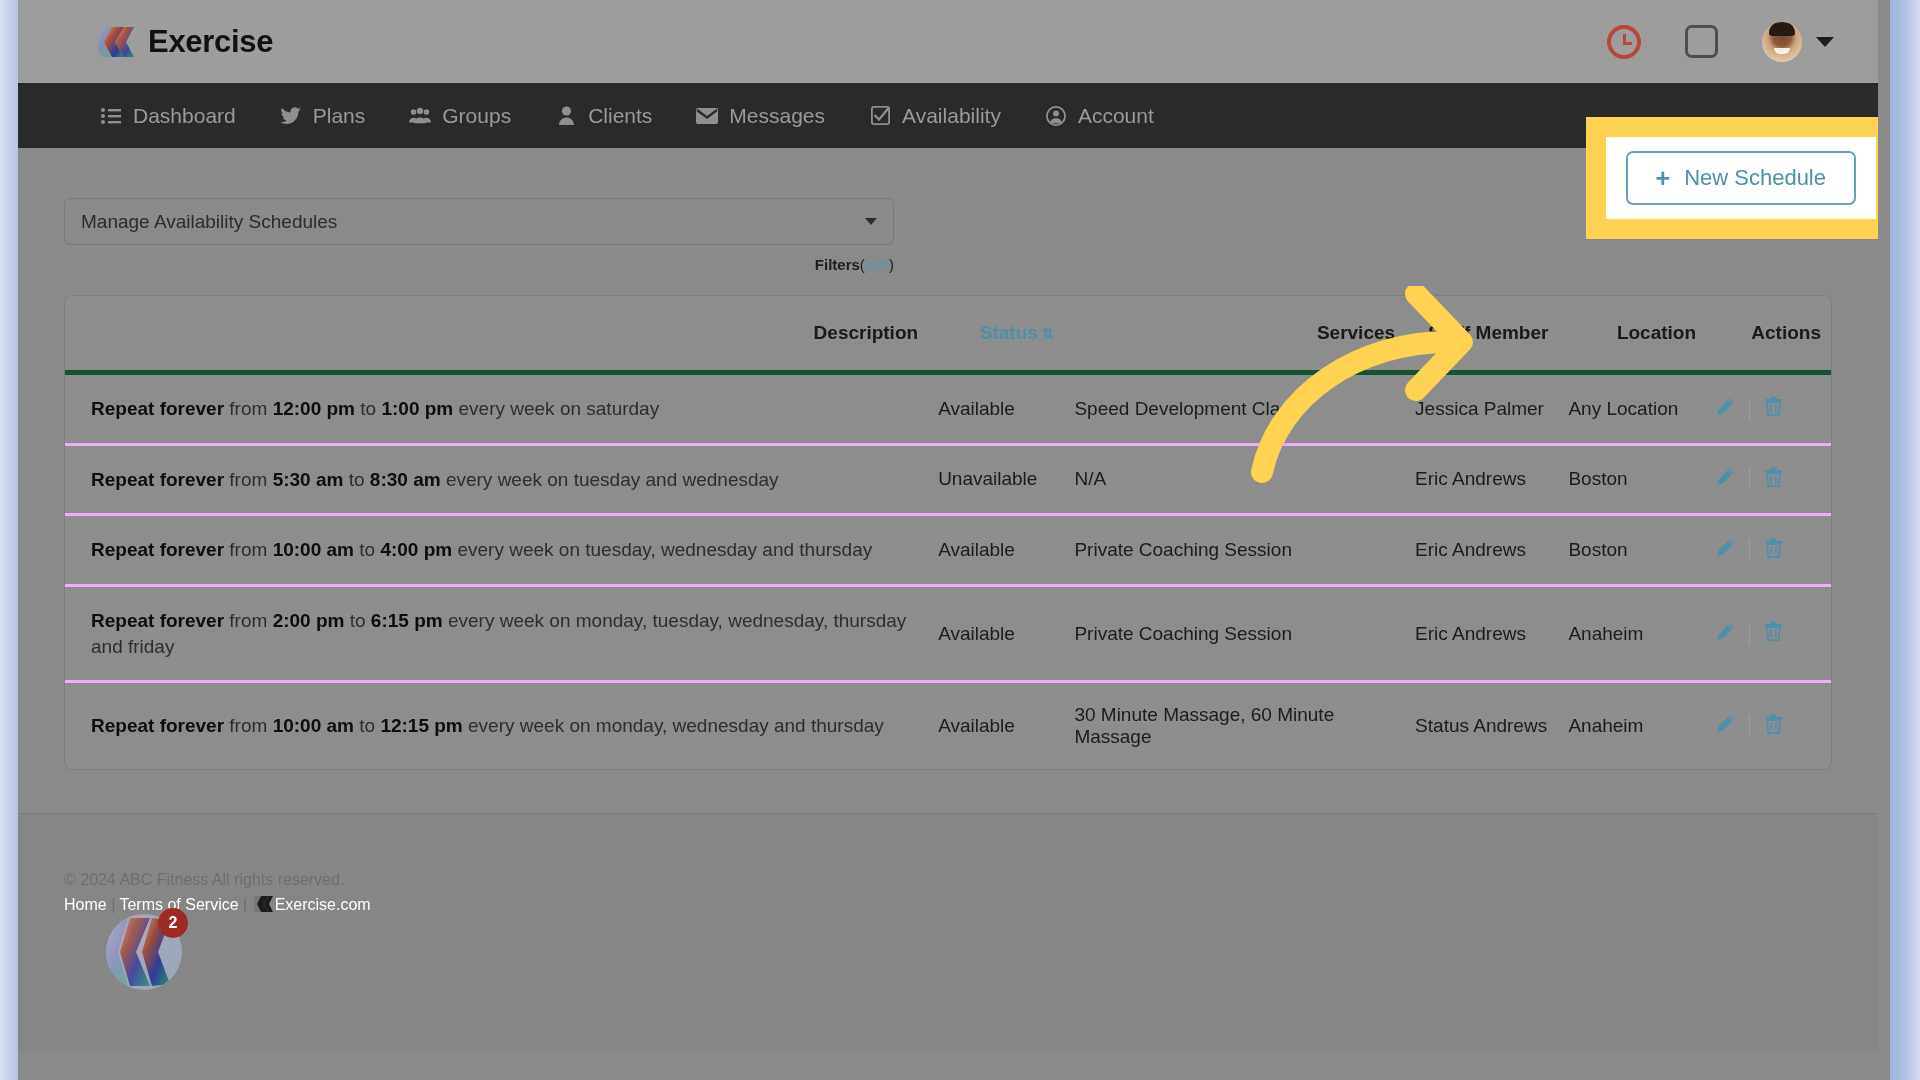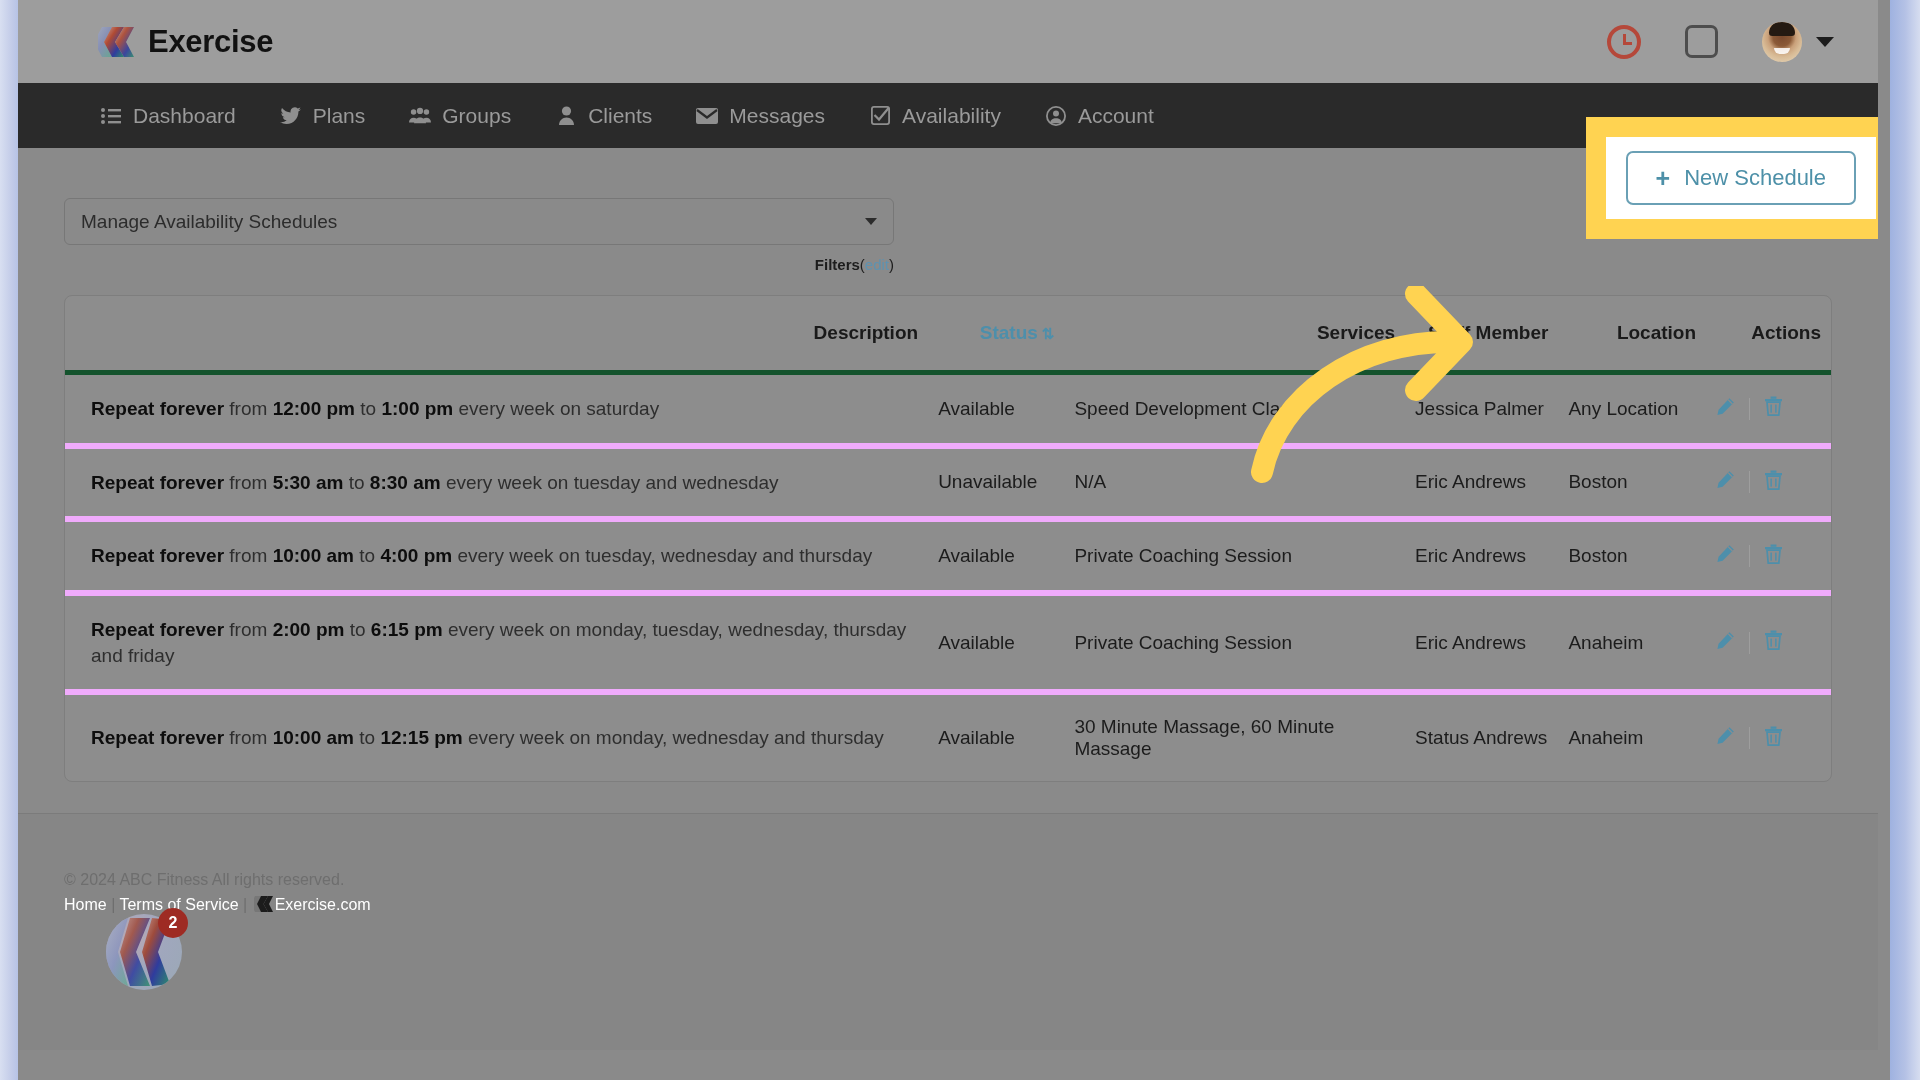--- a/index.html
+++ b/index.html
@@ -140,21 +140,21 @@
   }
   table { width: 100%; border-collapse: collapse; }
   thead th {
     text-align: right; font-size: 19px; color: #1a1a1a; font-weight: bold;
     padding: 26px 10px; vertical-align: top;
   }
   thead th.sortable { color: #4d8fab; cursor: pointer; white-space: nowrap; }
   .sort-ico { display: inline-block; margin-left: 4px; font-size: 15px; }
   tbody td {
     font-size: 19px; color: #1c1c1c; padding: 21px 10px;
-    border-top: 6px solid #f0abfc; vertical-align: middle;
+    border-top: 3px solid #f0abfc; vertical-align: middle;
   }
   tbody tr:first-child td { border-top: 5px solid #14532d; }
   .desc b { font-weight: bold; color: #0d0d0d; }
   .desc { color: #2e2e2e; line-height: 1.35; }
   .col-desc { width: 760px; padding-left: 26px !important; }
   .col-status { width: 120px; }
   .col-services { width: 300px; }
   .col-staff { width: 135px; }
   .col-location { width: 130px; }
   .col-actions { width: 110px; }

